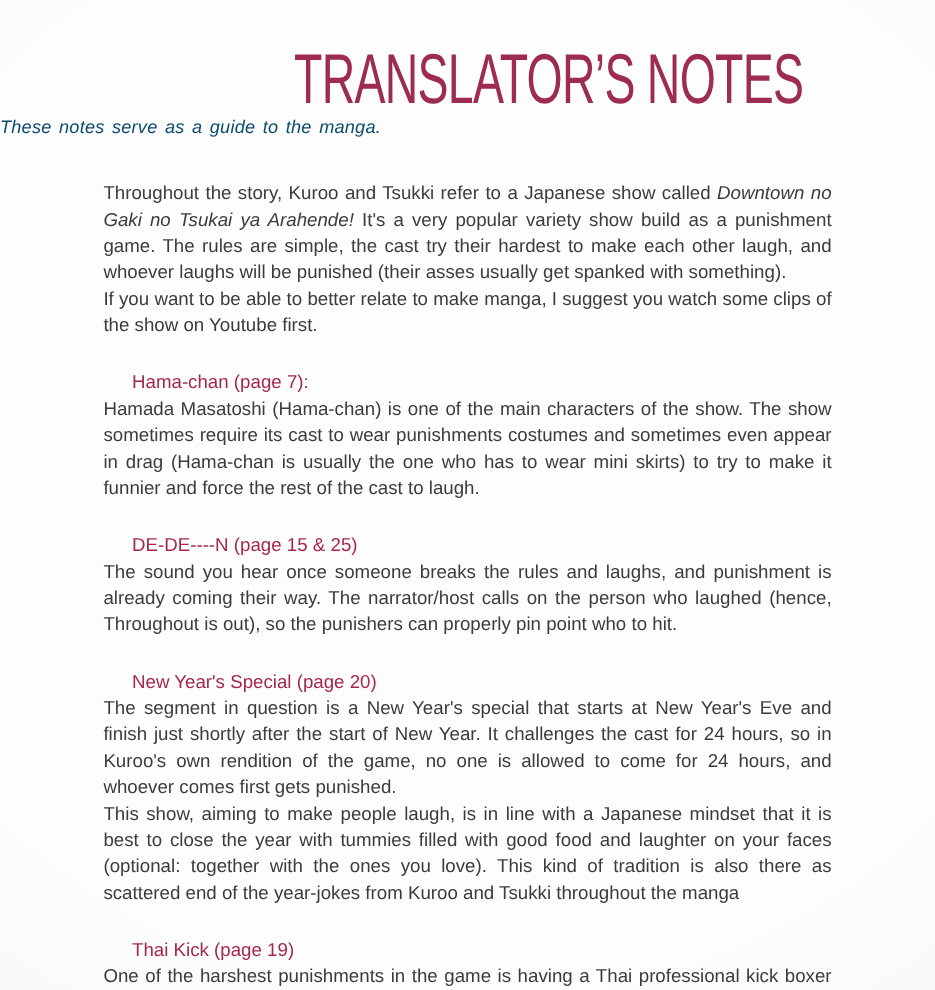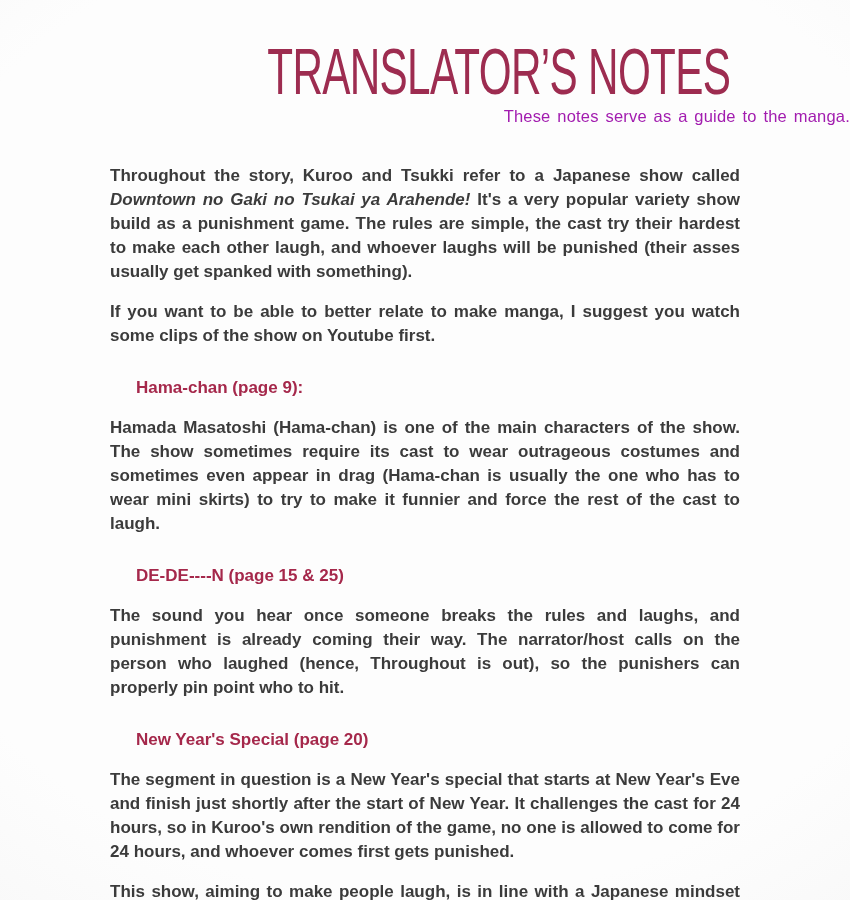--- a/index.html
+++ b/index.html
@@ -21,37 +21,38 @@
     font-weight: 400;
     line-height: 1.0;
     letter-spacing: -1px;
     color: #9d2c50;
     transform: scaleX(0.66);
     transform-origin: 50% 50%;
     white-space: nowrap;
   }
 
   .subtitle {
-    text-align: right;
+    text-align: left;
     font-size: 16.5px;
     line-height: 21px;
-    color: #a21caf;
+    color: #0c4a6e;
     letter-spacing: 0.2px;
     word-spacing: 2px;
+    font-style: italic;
   }
 
   .content {
     width: 662px;
     margin: 37px auto 0 auto;
     font-size: 17px;
     line-height: 24px;
     text-align: justify;
     color: #3b3b3b;
   }
-  .content p { margin: 16px; font-weight: bold; }
+  .content p { margin: 0; }
   .content p:last-child { text-align-last: left; }
 
   .section { margin-top: 28px; }
   .section-heading {
     color: #a5284b;
     padding-left: 26px;
     font-size: 17px;
     line-height: 24px;
     margin: 0;
   }
@@ -68,22 +69,22 @@
   </div>
 
   <div class="subtitle">These notes serve as a guide to the manga.</div>
 
   <div class="content">
 
     <p><span>Throughout the story, Kuroo and Tsukki refer to a Japanese show called </span><em>Downtown no Gaki no Tsukai ya Arahende!</em><span> It's a very popular variety show build as a punishment game. The rules are simple, the cast try their hardest to make each other laugh, and whoever laughs will be punished (their asses usually get spanked with something).</span></p>
     <p>If you want to be able to better relate to make manga, I suggest you watch some clips of the show on Youtube first.</p>
 
     <div class="section">
-      <p class="section-heading">Hama-chan (page 9):</p>
-      <p class="section-body">Hamada Masatoshi (Hama-chan) is one of the main characters of the show. The show sometimes require its cast to wear outrageous costumes and sometimes even appear in drag (Hama-chan is usually the one who has to wear mini skirts) to try to make it funnier and force the rest of the cast to laugh.</p>
+      <p class="section-heading">Hama-chan (page 7):</p>
+      <p class="section-body">Hamada Masatoshi (Hama-chan) is one of the main characters of the show. The show sometimes require its cast to wear punishments costumes and sometimes even appear in drag (Hama-chan is usually the one who has to wear mini skirts) to try to make it funnier and force the rest of the cast to laugh.</p>
     </div>
 
     <div class="section">
       <p class="section-heading">DE-DE----N (page 15 &amp; 25)</p>
       <p class="section-body">The sound you hear once someone breaks the rules and laughs, and punishment is already coming their way. The narrator/host calls on the person who laughed (hence, Throughout is out), so the punishers can properly pin point who to hit.</p>
     </div>
 
     <div class="section">
       <p class="section-heading">New Year's Special (page 20)</p>
       <p class="section-body">The segment in question is a New Year's special that starts at New Year's Eve and finish just shortly after the start of New Year. It challenges the cast for 24 hours, so in Kuroo's own rendition of the game, no one is allowed to come for 24 hours, and whoever comes first gets punished.</p>

